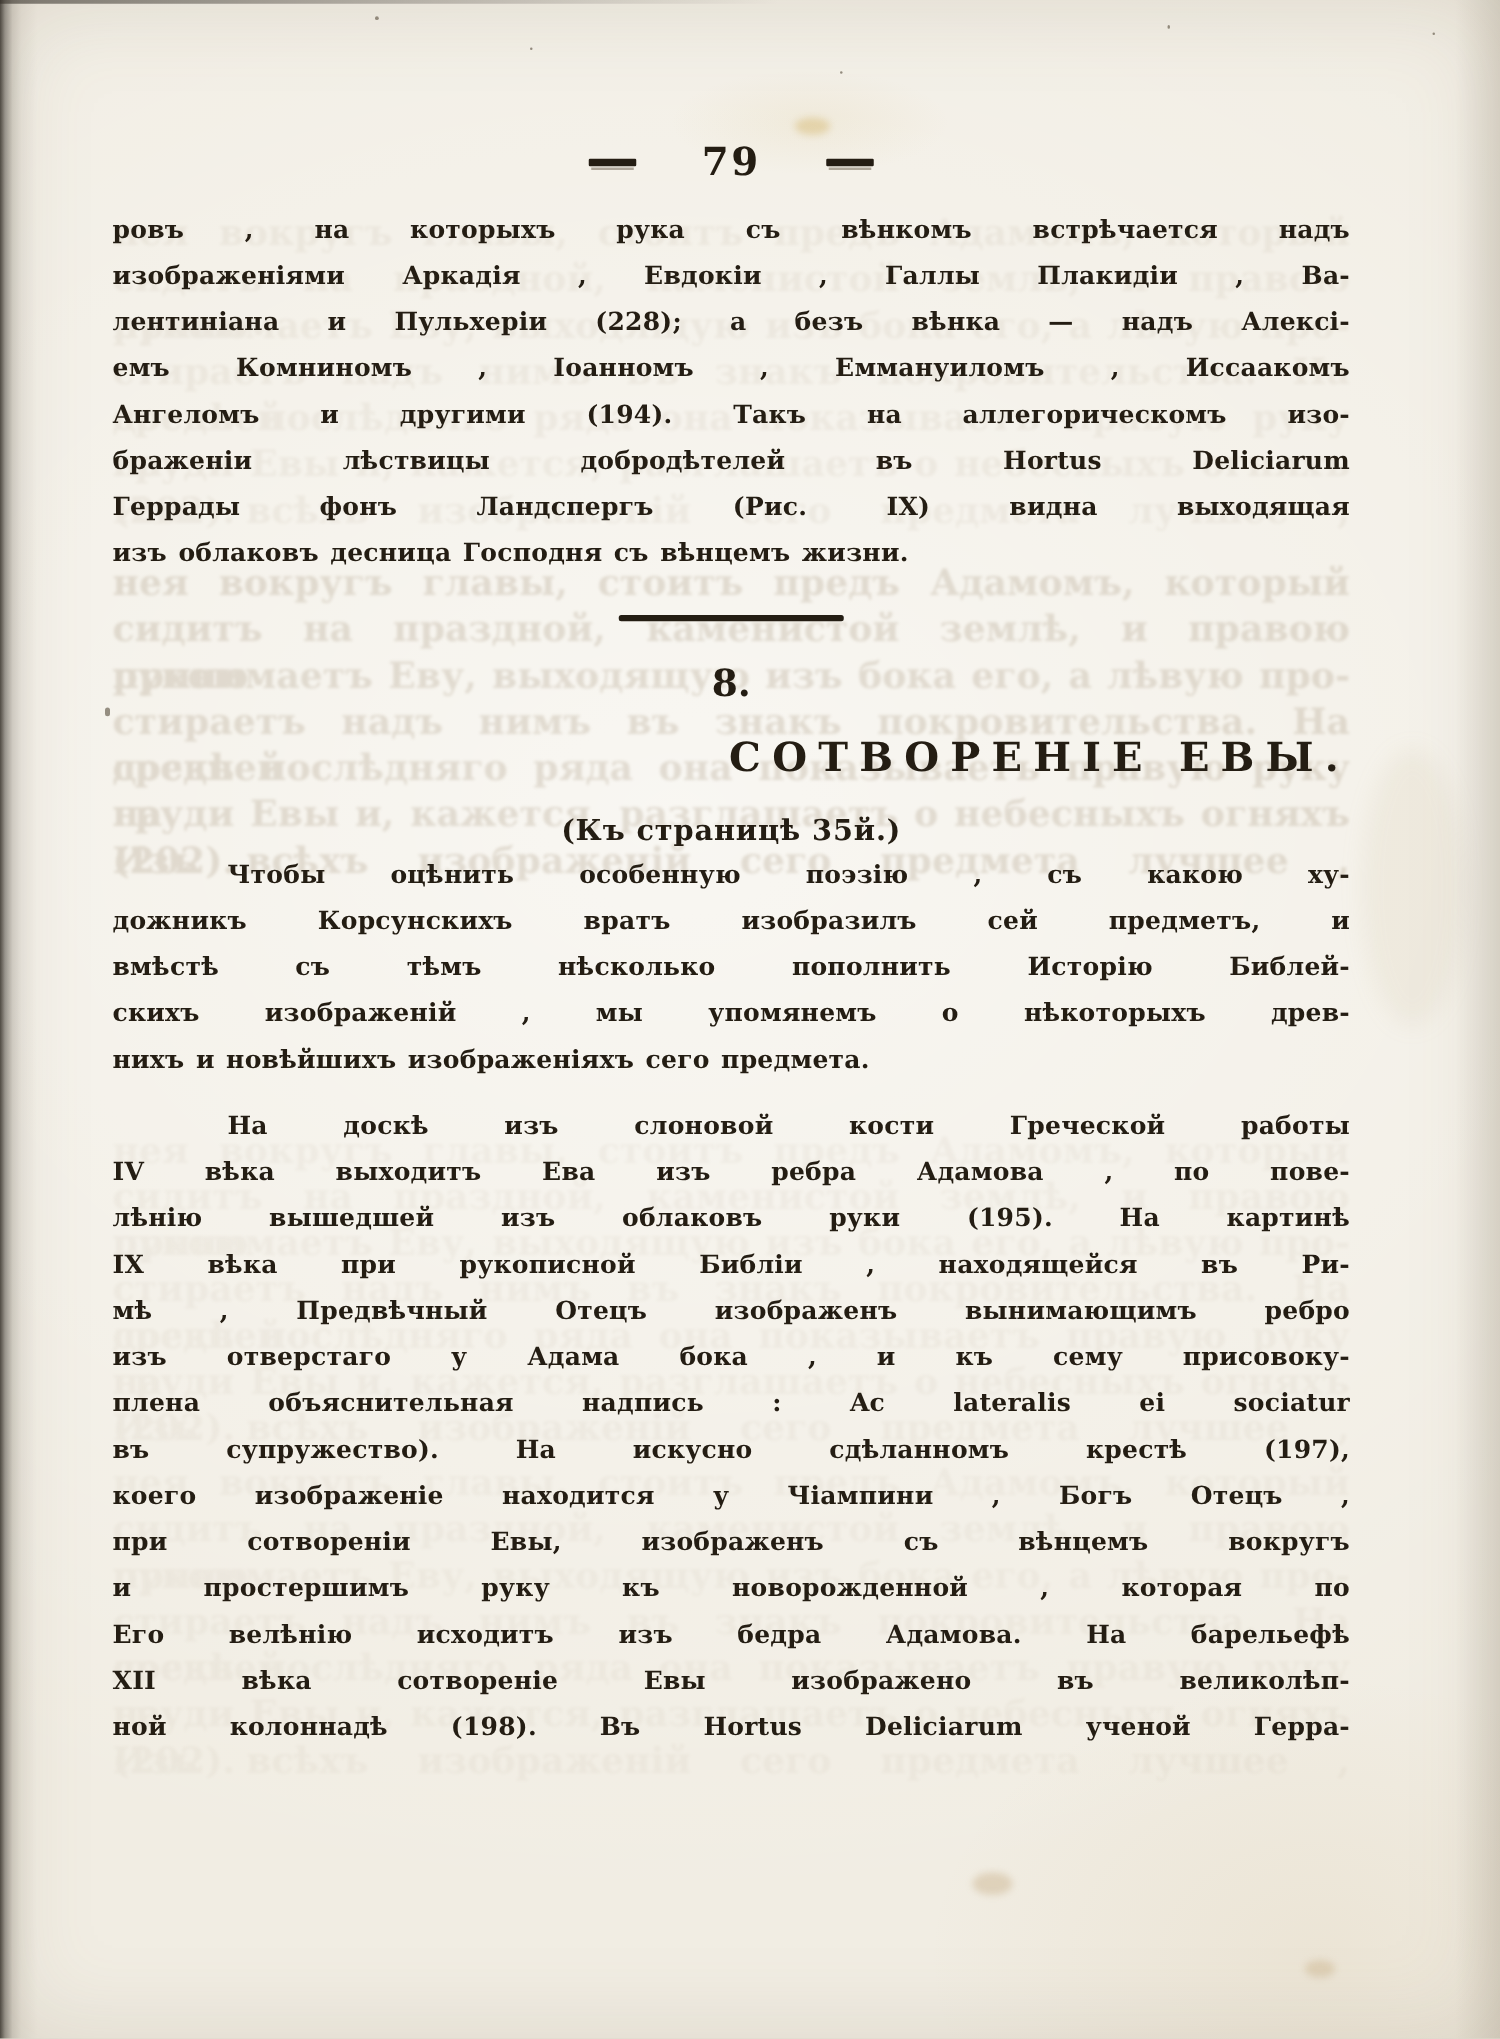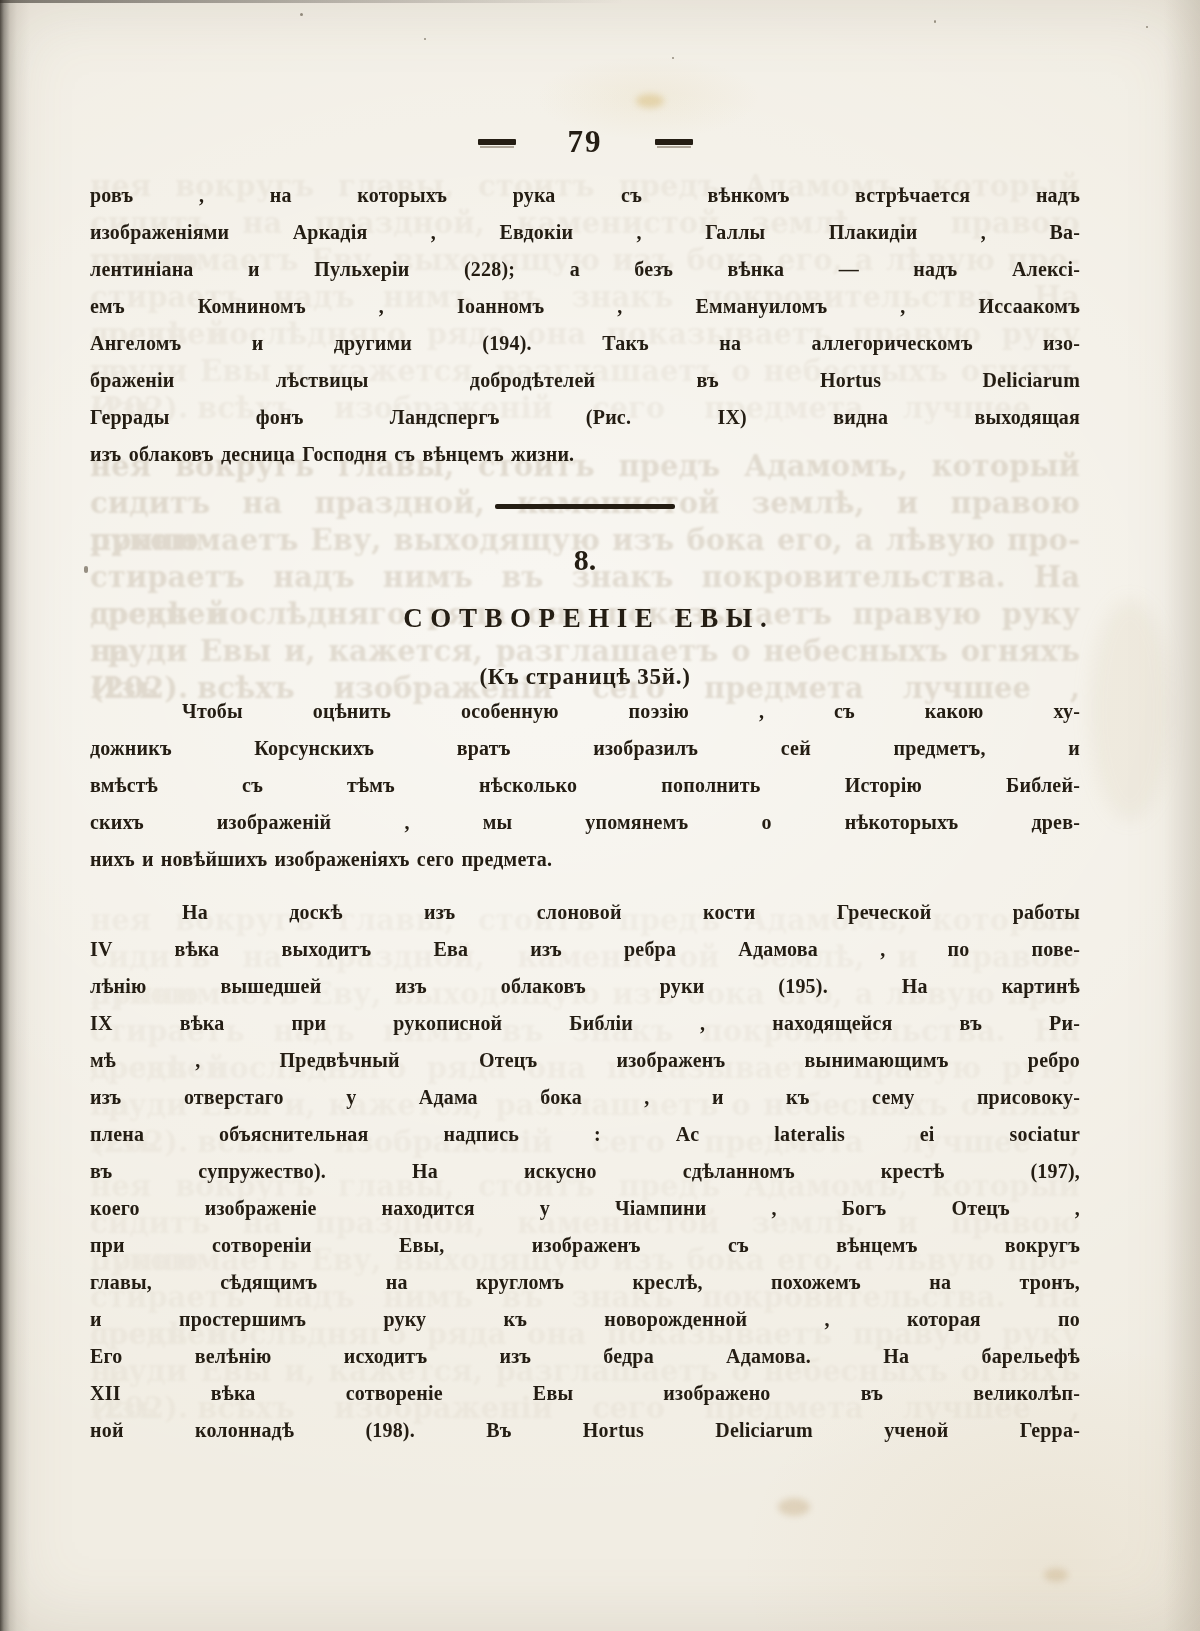--- a/index.html
+++ b/index.html
@@ -6,21 +6,21 @@
   .page{
     position:relative; width:1200px; height:1631px; overflow:hidden;
     background:
       radial-gradient(160px 60px at 54% 6%, rgba(206,176,96,.10), transparent 70%),
       radial-gradient(420px 300px at 88% 96%, rgba(186,152,92,.10), transparent 75%),
       radial-gradient(1400px 1100px at 45% 40%, rgba(255,255,255,.55), transparent 80%),
       #f1ede3;
     font-family:"DejaVu Serif","DejaVu Sans",serif;
     color:#241d13; font-weight:700;
   }
-  .content{position:absolute; left:90px; top:12px; width:990px; z-index:2;font-family:Liberation Serif, serif;}
+  .content{position:absolute; left:90px; top:0; width:990px; z-index:2;}
 
   
   .tline{
     height:37px; line-height:37px; font-size:20px;
     text-align:justify; text-align-last:justify;
     word-spacing:2px; letter-spacing:.2px;
   }
   .tline.lastline{text-align-last:left;}
   .indent .tline:first-child{text-indent:92px;}
   .p1{margin-top:18px;}
@@ -28,21 +28,21 @@
   .p3{margin-top:16px;}
 
   
   .pagenum{margin-top:113px; height:34px; display:flex; align-items:center; justify-content:center; gap:52px;}
   .pagenum .dash{width:38px; height:6px; background:#241d13; box-shadow:0 5px 0 -2px rgba(92,78,58,.45); border-radius:1px;}
   .pagenum .num{font-size:31px; letter-spacing:2px; line-height:34px;}
 
   
   .rule{margin:31px auto 0; width:180px; height:5px; background:#241d13; border-radius:2px;}
   .secnum{margin-top:34px; height:34px; line-height:34px; text-align:center; font-size:30px;}
-  .sectitle{margin-top:22px; height:38px; line-height:38px; text-align:center; font-size:27px; letter-spacing:.28em; text-indent:.28em;}
+  .sectitle{margin-top:22px; height:38px; line-height:38px; text-align:right; font-size:32px; letter-spacing:.28em; text-indent:.28em;}
   .secsub{margin-top:24px; height:32px; line-height:32px; text-align:center; font-size:23px; letter-spacing:.03em;}
 
   
   .bleed{position:absolute; left:90px; width:990px; z-index:1; color:#8a7455; filter:blur(1.3px); pointer-events:none;}
   .bleed .bline{height:37px; line-height:37px; font-size:29px; font-weight:700; text-align:justify; text-align-last:justify; word-spacing:2px;}
   .bleed-a{top:448px; opacity:.20;}
   .bleed-b{top:168px; opacity:.08;}
   .bleed-c{top:902px; opacity:.06;}
   .bleed-d{top:1168px; opacity:.055;}
 
@@ -147,21 +147,20 @@
         <div class="tline">На доскѣ изъ слоновой кости Греческой работы</div>
         <div class="tline">IV вѣка выходитъ Ева изъ ребра Адамова , по пове-</div>
         <div class="tline">лѣнію вышедшей изъ облаковъ руки (195). На картинѣ</div>
         <div class="tline">IX вѣка при рукописной Библіи , находящейся въ Ри-</div>
         <div class="tline">мѣ , Предвѣчный Отецъ изображенъ вынимающимъ ребро</div>
         <div class="tline">изъ отверстаго у Адама бока , и къ сему присовоку-</div>
         <div class="tline">плена объяснительная надпись : Ac lateralis ei sociatur</div>
         <div class="tline">въ супружество). На искусно сдѣланномъ крестѣ (197),</div>
         <div class="tline">коего изображеніе находится у Чіампини , Богъ Отецъ ,</div>
         <div class="tline">при сотвореніи Евы, изображенъ съ вѣнцемъ вокругъ</div>
-        <div class="tline">главы, сѣдящимъ на кругломъ креслѣ, похожемъ на тронъ,</div>
         <div class="tline">и простершимъ руку къ новорожденной , которая по</div>
         <div class="tline">Его велѣнію исходитъ изъ бедра Адамова. На барельефѣ</div>
         <div class="tline">XII вѣка сотвореніе Евы изображено въ великолѣп-</div>
         <div class="tline">ной колоннадѣ (198). Въ Hortus Deliciarum ученой Герра-</div>
       </div>
 
   </div>
 
   <div class="edge-left"></div>
   <div class="edge-top"></div>

